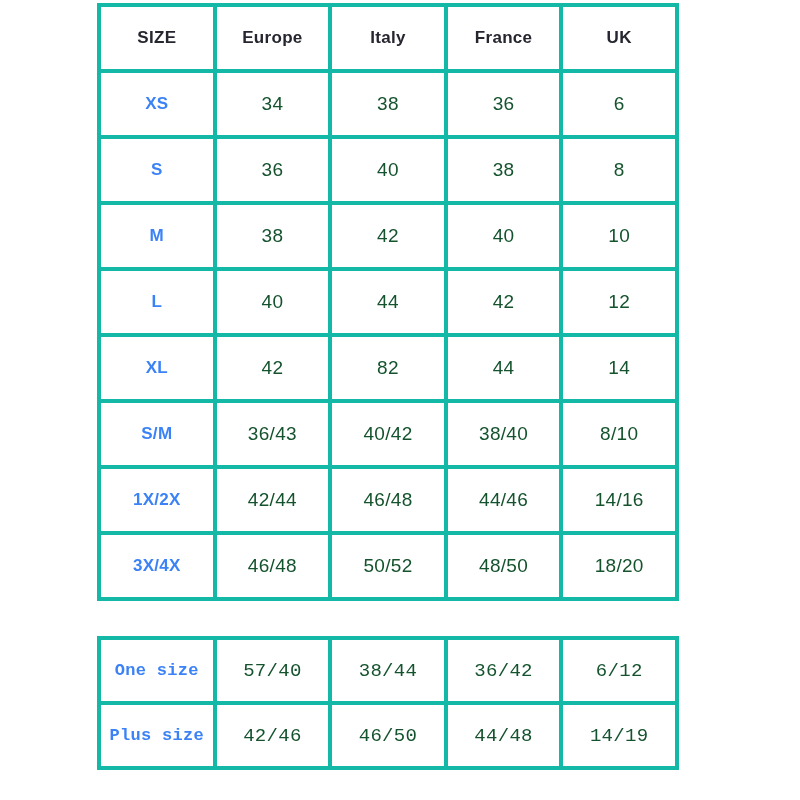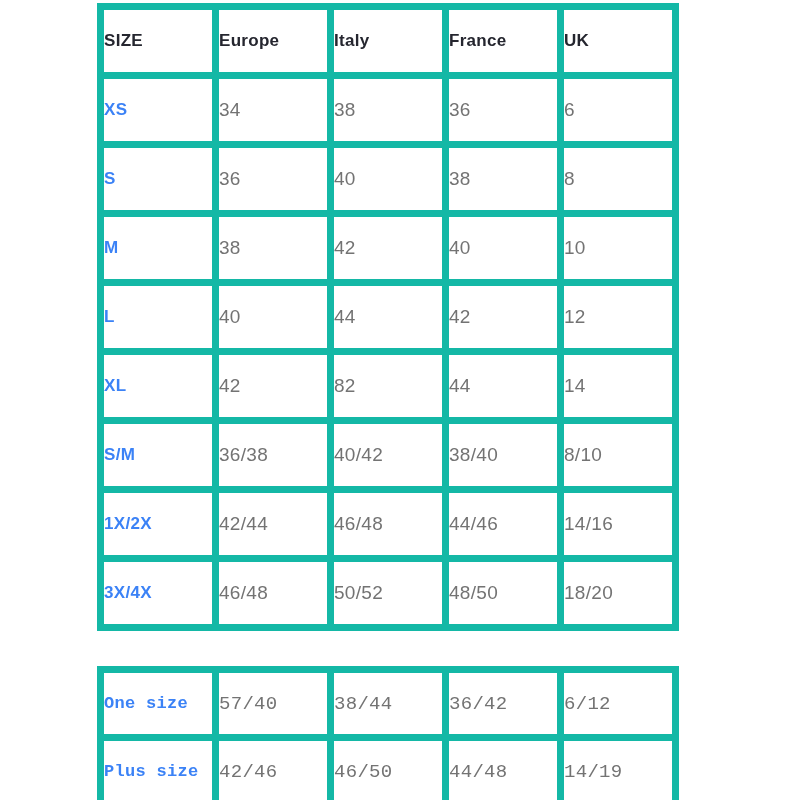--- a/index.html
+++ b/index.html
@@ -21,41 +21,41 @@
     top: 3px;
     width: 582px;
   }
   table.size-table {
     border-collapse: collapse;
     table-layout: fixed;
     width: 582px;
   }
   table.size-table th,
   table.size-table td {
-    border: 7px solid #14b8a6;
+    border: 4px solid #14b8a6;
     height: 62px;
-    text-align: left;
+    text-align: center;
     vertical-align: middle;
     padding: 0;
     letter-spacing: 0.3px;
   }
   th.col-header {
     font-weight: bold;
     font-size: 17px;
     color: #25262f;
   }
   td.row-label {
     font-weight: bold;
     font-size: 17px;
     color: #3b82f6;
   }
   td.cell-value {
     font-weight: normal;
     font-size: 19px;
-    color: #737373;
+    color: #14532d;
   }
   .table-gap {
     height: 35px;
   }
   table.special-table td {
     height: 61px;
     font-family: Liberation Mono, monospace;
   }
 </style>
 </head>
@@ -105,21 +105,21 @@
         </tr>
         <tr>
           <td class="row-label">XL</td>
           <td class="cell-value">42</td>
           <td class="cell-value">82</td>
           <td class="cell-value">44</td>
           <td class="cell-value">14</td>
         </tr>
         <tr>
           <td class="row-label">S/M</td>
-          <td class="cell-value">36/38</td>
+          <td class="cell-value">36/43</td>
           <td class="cell-value">40/42</td>
           <td class="cell-value">38/40</td>
           <td class="cell-value">8/10</td>
         </tr>
         <tr>
           <td class="row-label">1X/2X</td>
           <td class="cell-value">42/44</td>
           <td class="cell-value">46/48</td>
           <td class="cell-value">44/46</td>
           <td class="cell-value">14/16</td>

